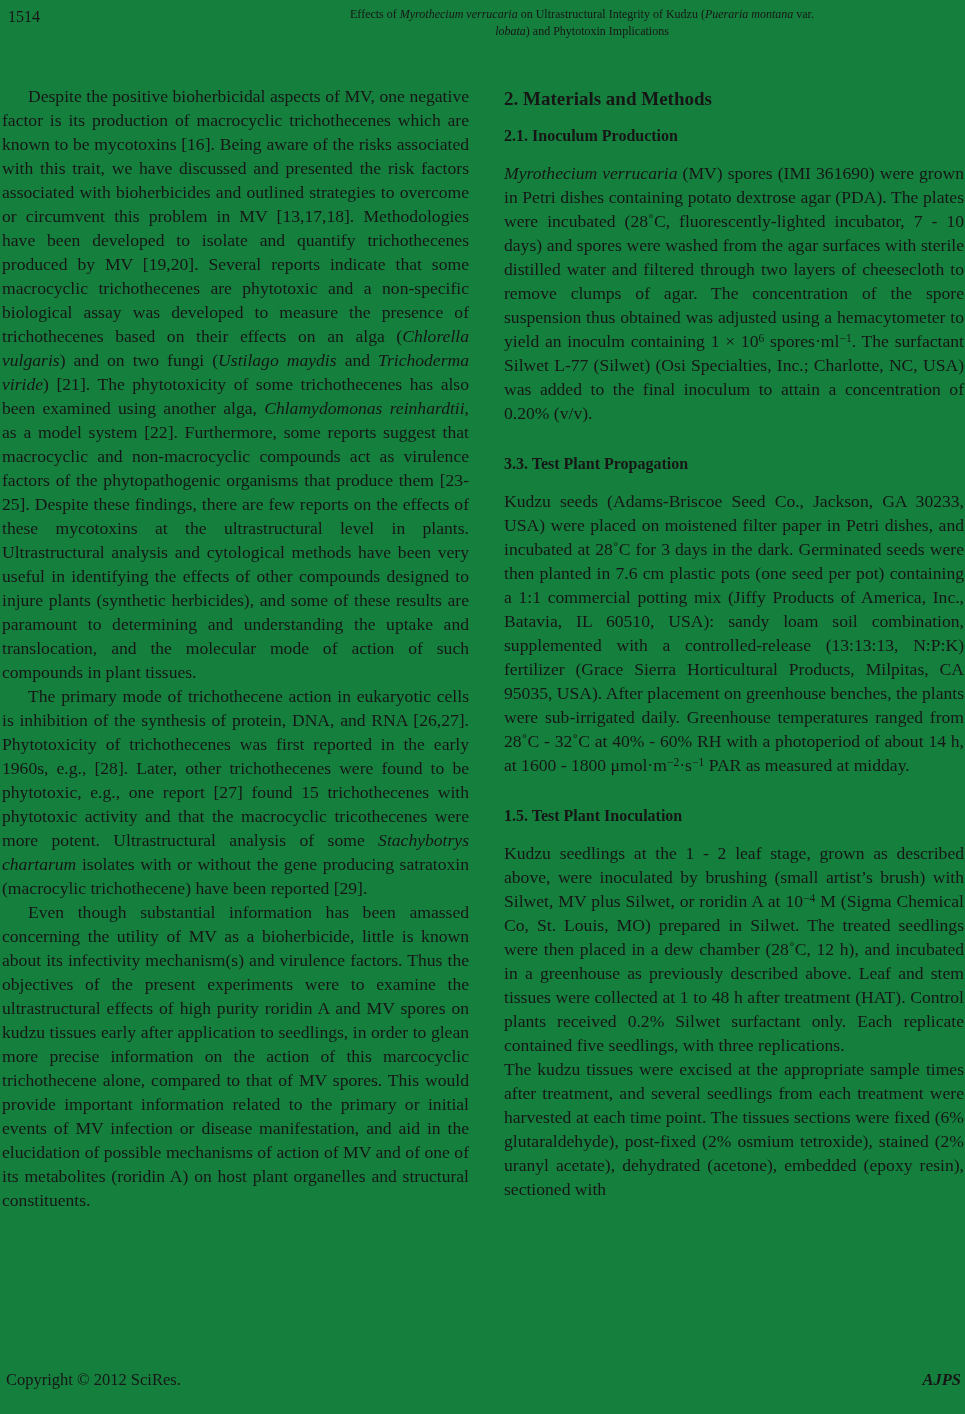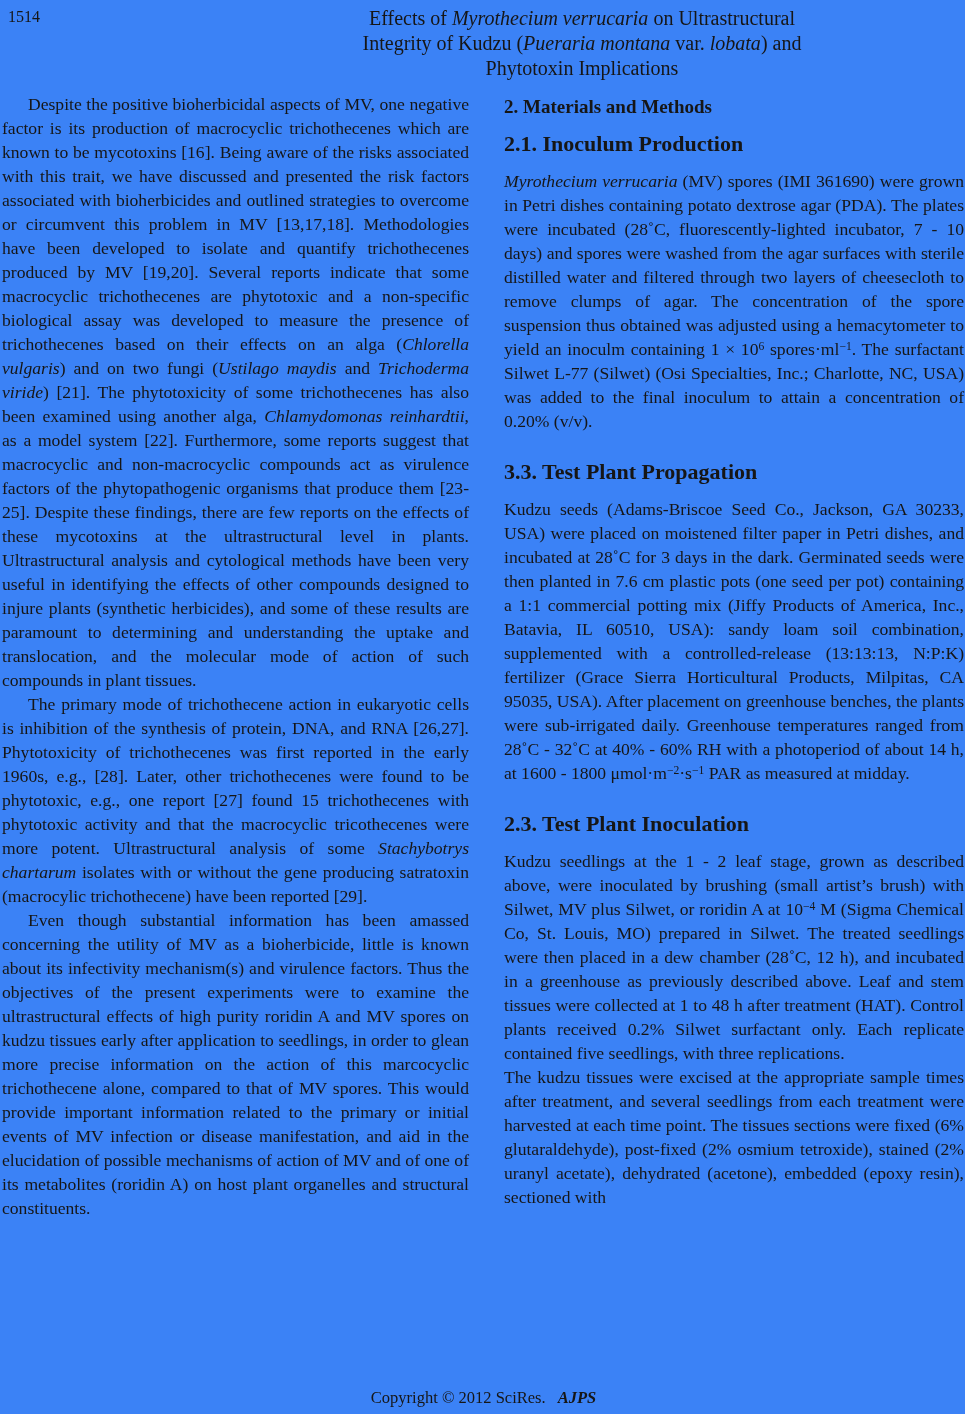--- a/index.html
+++ b/index.html
@@ -1,63 +1,63 @@
 <!DOCTYPE html>
 <html><head>
 <meta charset="utf-8">
 <style>
   html, body { margin: 0; padding: 0; background: #ffffff; }
   .page {
     width: 965px; height: 1414px;
     position: relative;
-    background: #3b82f6;
+    background: #15803d;
     color: #161616;
     font-family: "Liberation Serif", "DejaVu Serif", serif;
     box-sizing: border-box;
     padding: 6px 1px 0 2px;
     overflow: hidden;
   }
   .header { position: relative; height: 58px; }
   .page-number {
     position: absolute; left: 6px; top: 0;
     font-size: 16px; line-height: 22px;
   }
   .article-title {
     position: absolute; left: 342px; top: 0;
     width: 476px;
     text-align: center;
-    font-size: 20px; line-height: 25px;
+    font-size: 12px; line-height: 17px;
   }
-  .columns { display: flex; gap: 35px; margin-top: 28px; }
+  .columns { display: flex; gap: 35px; margin-top: 20px; }
   .col { box-sizing: border-box; }
   .col-left  { width: 467px; }
   .col-right { width: 460px; }
   .para {
     font-size: 17.6px; line-height: 24px;
     text-align: justify; margin: 0;
   }
   .para.indent { text-indent: 26px; }
   .h1 {
     font-size: 19px; line-height: 26px;
     font-weight: bold; margin: 2px 0 12px 0;
   }
   .h2 {
-    font-size: 22px; line-height: 24px;
+    font-size: 16px; line-height: 24px;
     font-weight: bold; margin: 27px 0 13px 0;
   }
   .h1 + .h2 { margin-top: 12px; }
   sup {
     font-size: 0.66em; line-height: 0;
     vertical-align: baseline; position: relative; top: -0.45em;
   }
   i { font-style: italic; }
   .footer {
-    position: absolute; left: 0; right: 0; bottom: 6px;
+    position: absolute; left: 0; right: 0; bottom: 24px;
     padding: 0 4px 0 6px;
-    display: flex; justify-content: center; align-items: baseline;
+    display: flex; justify-content: space-between; align-items: baseline;
     font-size: 16.5px;
     gap: 12px;
   }
   .journal-name { font-weight: bold; font-style: italic; }
 </style>
 </head>
 <body>
 
 <div class="page">
 
@@ -71,21 +71,21 @@
         <p class="para indent"><span>Despite the positive bioherbicidal aspects of MV, one negative factor is its production of macrocyclic trichothecenes which are known to be mycotoxins [16]. Being aware of the risks associated with this trait, we have discussed and presented the risk factors associated with bioherbicides and outlined strategies to overcome or circumvent this problem in MV [13,17,18]. Methodologies have been developed to isolate and quantify trichothecenes produced by MV [19,20]. Several reports indicate that some macrocyclic trichothecenes are phytotoxic and a non-specific biological assay was developed to measure the presence of trichothecenes based on their effects on an alga (</span><i>Chlorella vulgaris</i><span>) and on two fungi (</span><i>Ustilago maydis</i><span> and </span><i>Trichoderma viride</i><span>) [21]. The phytotoxicity of some trichothecenes has also been examined using another alga, </span><i>Chlamydomonas reinhardtii</i><span>, as a model system [22]. Furthermore, some reports suggest that macrocyclic and non-macrocyclic compounds act as virulence factors of the phytopathogenic organisms that produce them [23-25]. Despite these findings, there are few reports on the effects of these mycotoxins at the ultrastructural level in plants. Ultrastructural analysis and cytological methods have been very useful in identifying the effects of other compounds designed to injure plants (synthetic herbicides), and some of these results are paramount to determining and understanding the uptake and translocation, and the molecular mode of action of such compounds in plant tissues.</span></p>
         <p class="para indent"><span>The primary mode of trichothecene action in eukaryotic cells is inhibition of the synthesis of protein, DNA, and RNA [26,27]. Phytotoxicity of trichothecenes was first reported in the early 1960s, e.g., [28]. Later, other trichothecenes were found to be phytotoxic, e.g., one report [27] found 15 trichothecenes with phytotoxic activity and that the macrocyclic tricothecenes were more potent. Ultrastructural analysis of some </span><i>Stachybotrys chartarum</i><span> isolates with or without the gene producing satratoxin (macrocylic trichothecene) have been reported [29].</span></p>
         <p class="para indent"><span>Even though substantial information has been amassed concerning the utility of MV as a bioherbicide, little is known about its infectivity mechanism(s) and virulence factors. Thus the objectives of the present experiments were to examine the ultrastructural effects of high purity roridin A and MV spores on kudzu tissues early after application to seedlings, in order to glean more precise information on the action of this marcocyclic trichothecene alone, compared to that of MV spores. This would provide important information related to the primary or initial events of MV infection or disease manifestation, and aid in the elucidation of possible mechanisms of action of MV and of one of its metabolites (roridin A) on host plant organelles and structural constituents.</span></p>
       </div>
     <div class="col col-right">
         <h2 class="h1">2. Materials and Methods</h2>
         <h3 class="h2">2.1. Inoculum Production</h3>
         <p class="para"><i>Myrothecium verrucaria</i><span> (MV) spores (IMI 361690) were grown in Petri dishes containing potato dextrose agar (PDA). The plates were incubated (28˚C, fluorescently-lighted incubator, 7 - 10 days) and spores were washed from the agar surfaces with sterile distilled water and filtered through two layers of cheesecloth to remove clumps of agar. The concentration of the spore suspension thus obtained was adjusted using a hemacytometer to yield an inoculm containing 1 × 10</span><sup>6</sup><span> spores·ml</span><sup>−1</sup><span>. The surfactant Silwet L-77 (Silwet) (Osi Specialties, Inc.; Charlotte, NC, USA) was added to the final inoculum to attain a concentration of 0.20% (v/v).</span></p>
         <h3 class="h2">3.3. Test Plant Propagation</h3>
         <p class="para"><span>Kudzu seeds (Adams-Briscoe Seed Co., Jackson, GA 30233, USA) were placed on moistened filter paper in Petri dishes, and incubated at 28˚C for 3 days in the dark. Germinated seeds were then planted in 7.6 cm plastic pots (one seed per pot) containing a 1:1 commercial potting mix (Jiffy Products of America, Inc., Batavia, IL 60510, USA): sandy loam soil combination, supplemented with a controlled-release (13:13:13, N:P:K) fertilizer (Grace Sierra Horticultural Products, Milpitas, CA 95035, USA). After placement on greenhouse benches, the plants were sub-irrigated daily. Greenhouse temperatures ranged from 28˚C - 32˚C at 40% - 60% RH with a photoperiod of about 14 h, at 1600 - 1800 μmol·m</span><sup>−2</sup><span>·s</span><sup>−1</sup><span> PAR as measured at midday.</span></p>
-        <h3 class="h2">2.3. Test Plant Inoculation</h3>
+        <h3 class="h2">1.5. Test Plant Inoculation</h3>
         <p class="para"><span>Kudzu seedlings at the 1 - 2 leaf stage, grown as described above, were inoculated by brushing (small artist’s brush) with Silwet, MV plus Silwet, or roridin A at 10</span><sup>−4</sup><span> M (Sigma Chemical Co, St. Louis, MO) prepared in Silwet. The treated seedlings were then placed in a dew chamber (28˚C, 12 h), and incubated in a greenhouse as previously described above. Leaf and stem tissues were collected at 1 to 48 h after treatment (HAT). Control plants received 0.2% Silwet surfactant only. Each replicate contained five seedlings, with three replications.</span></p>
         <p class="para"><span>The kudzu tissues were excised at the appropriate sample times after treatment, and several seedlings from each treatment were harvested at each time point. The tissues sections were fixed (6% glutaraldehyde), post-fixed (2% osmium tetroxide), stained (2% uranyl acetate), dehydrated (acetone), embedded (epoxy resin), sectioned with</span></p>
       </div>
   </div>
 
   <div class="footer">
     <span class="copyright">Copyright © 2012 SciRes.</span>
     <span class="journal-name">AJPS</span>
   </div>
 

